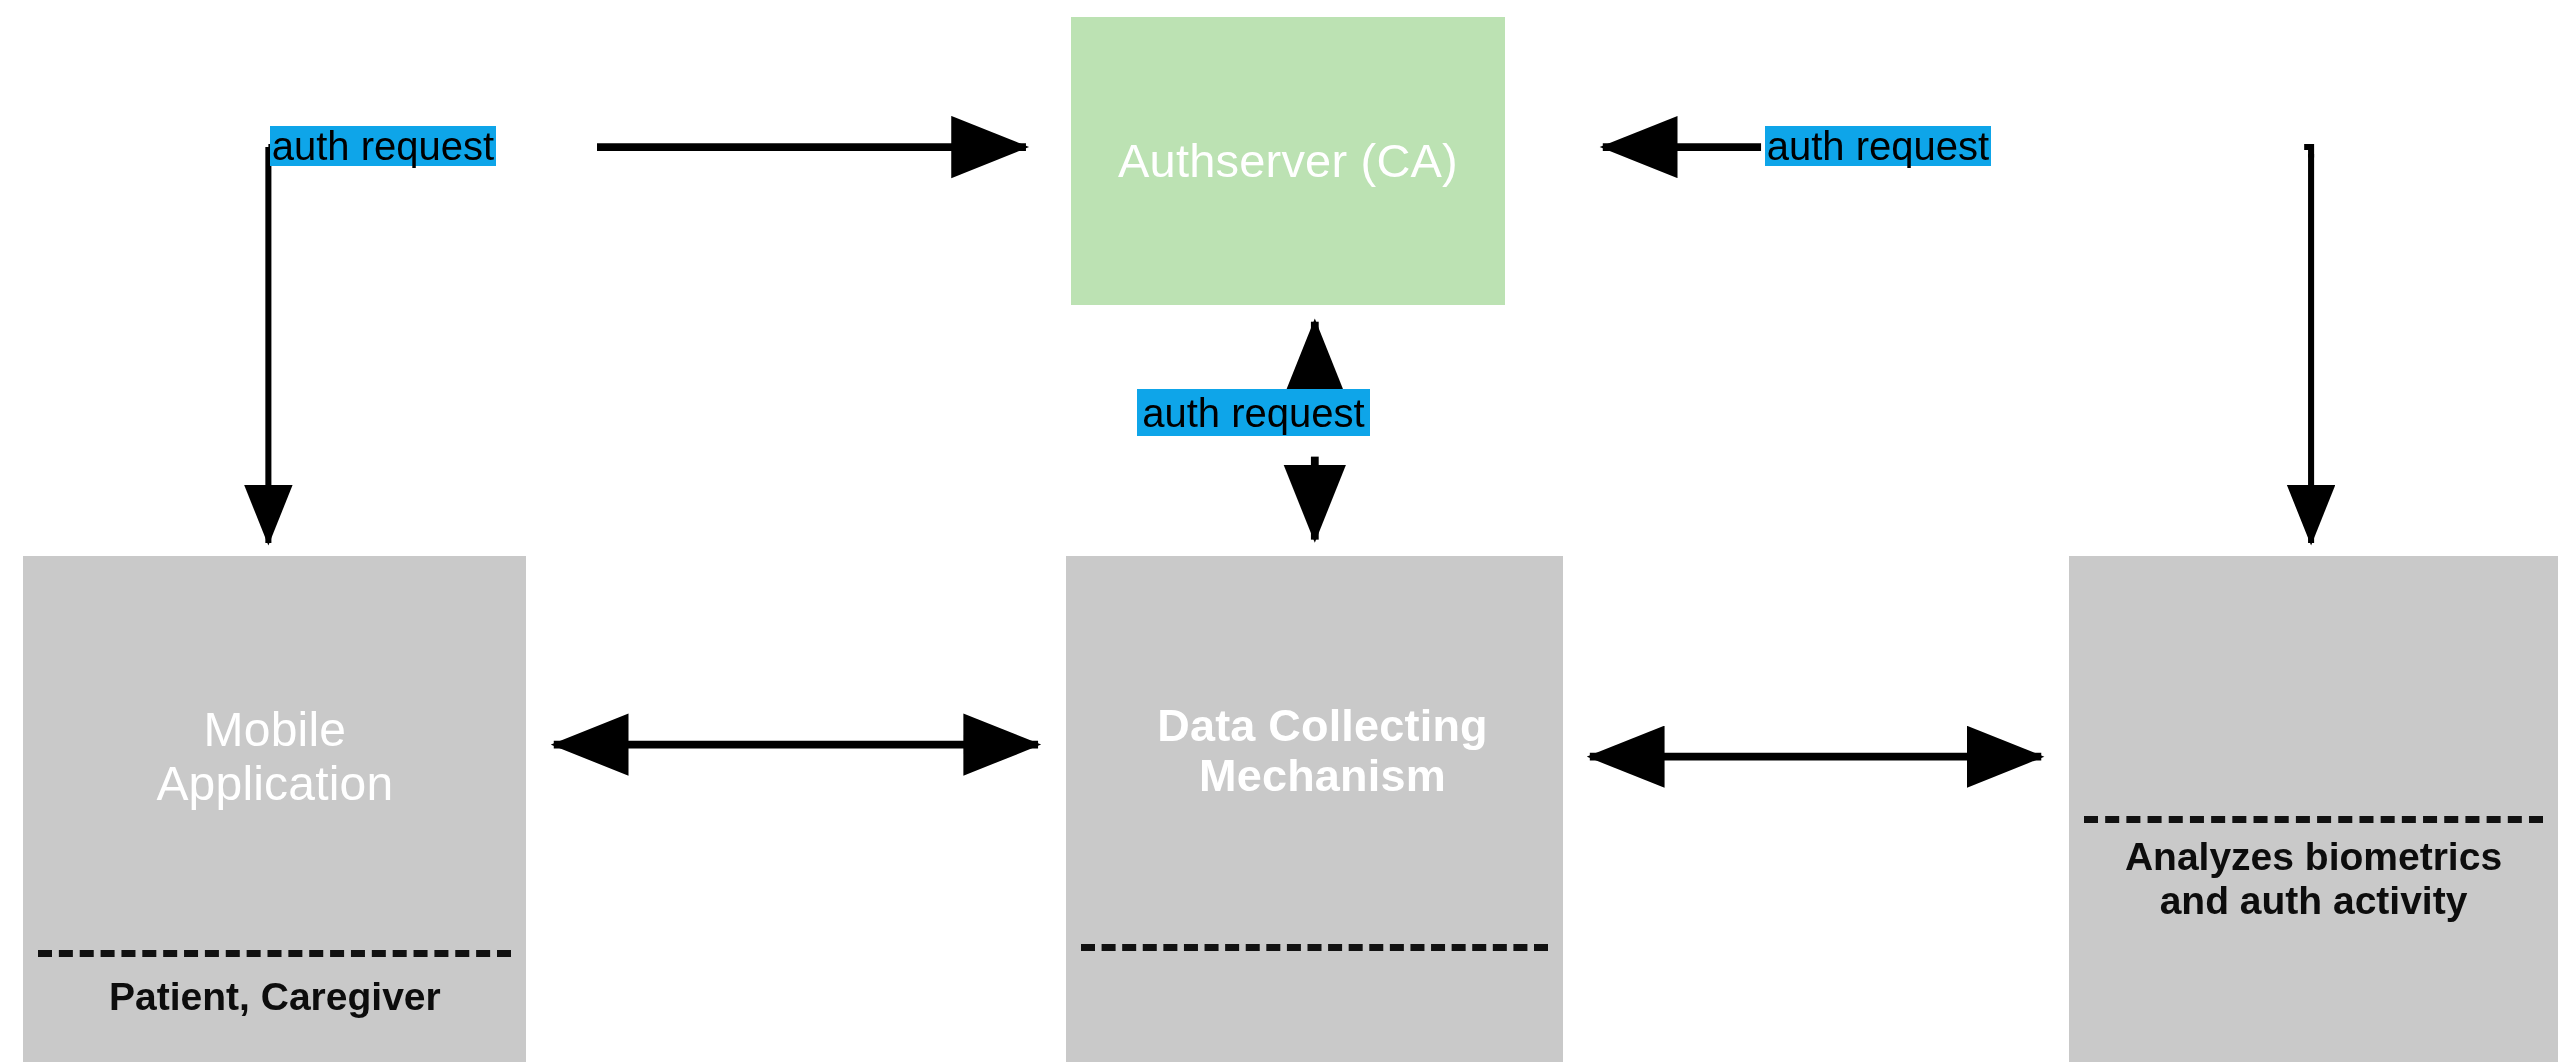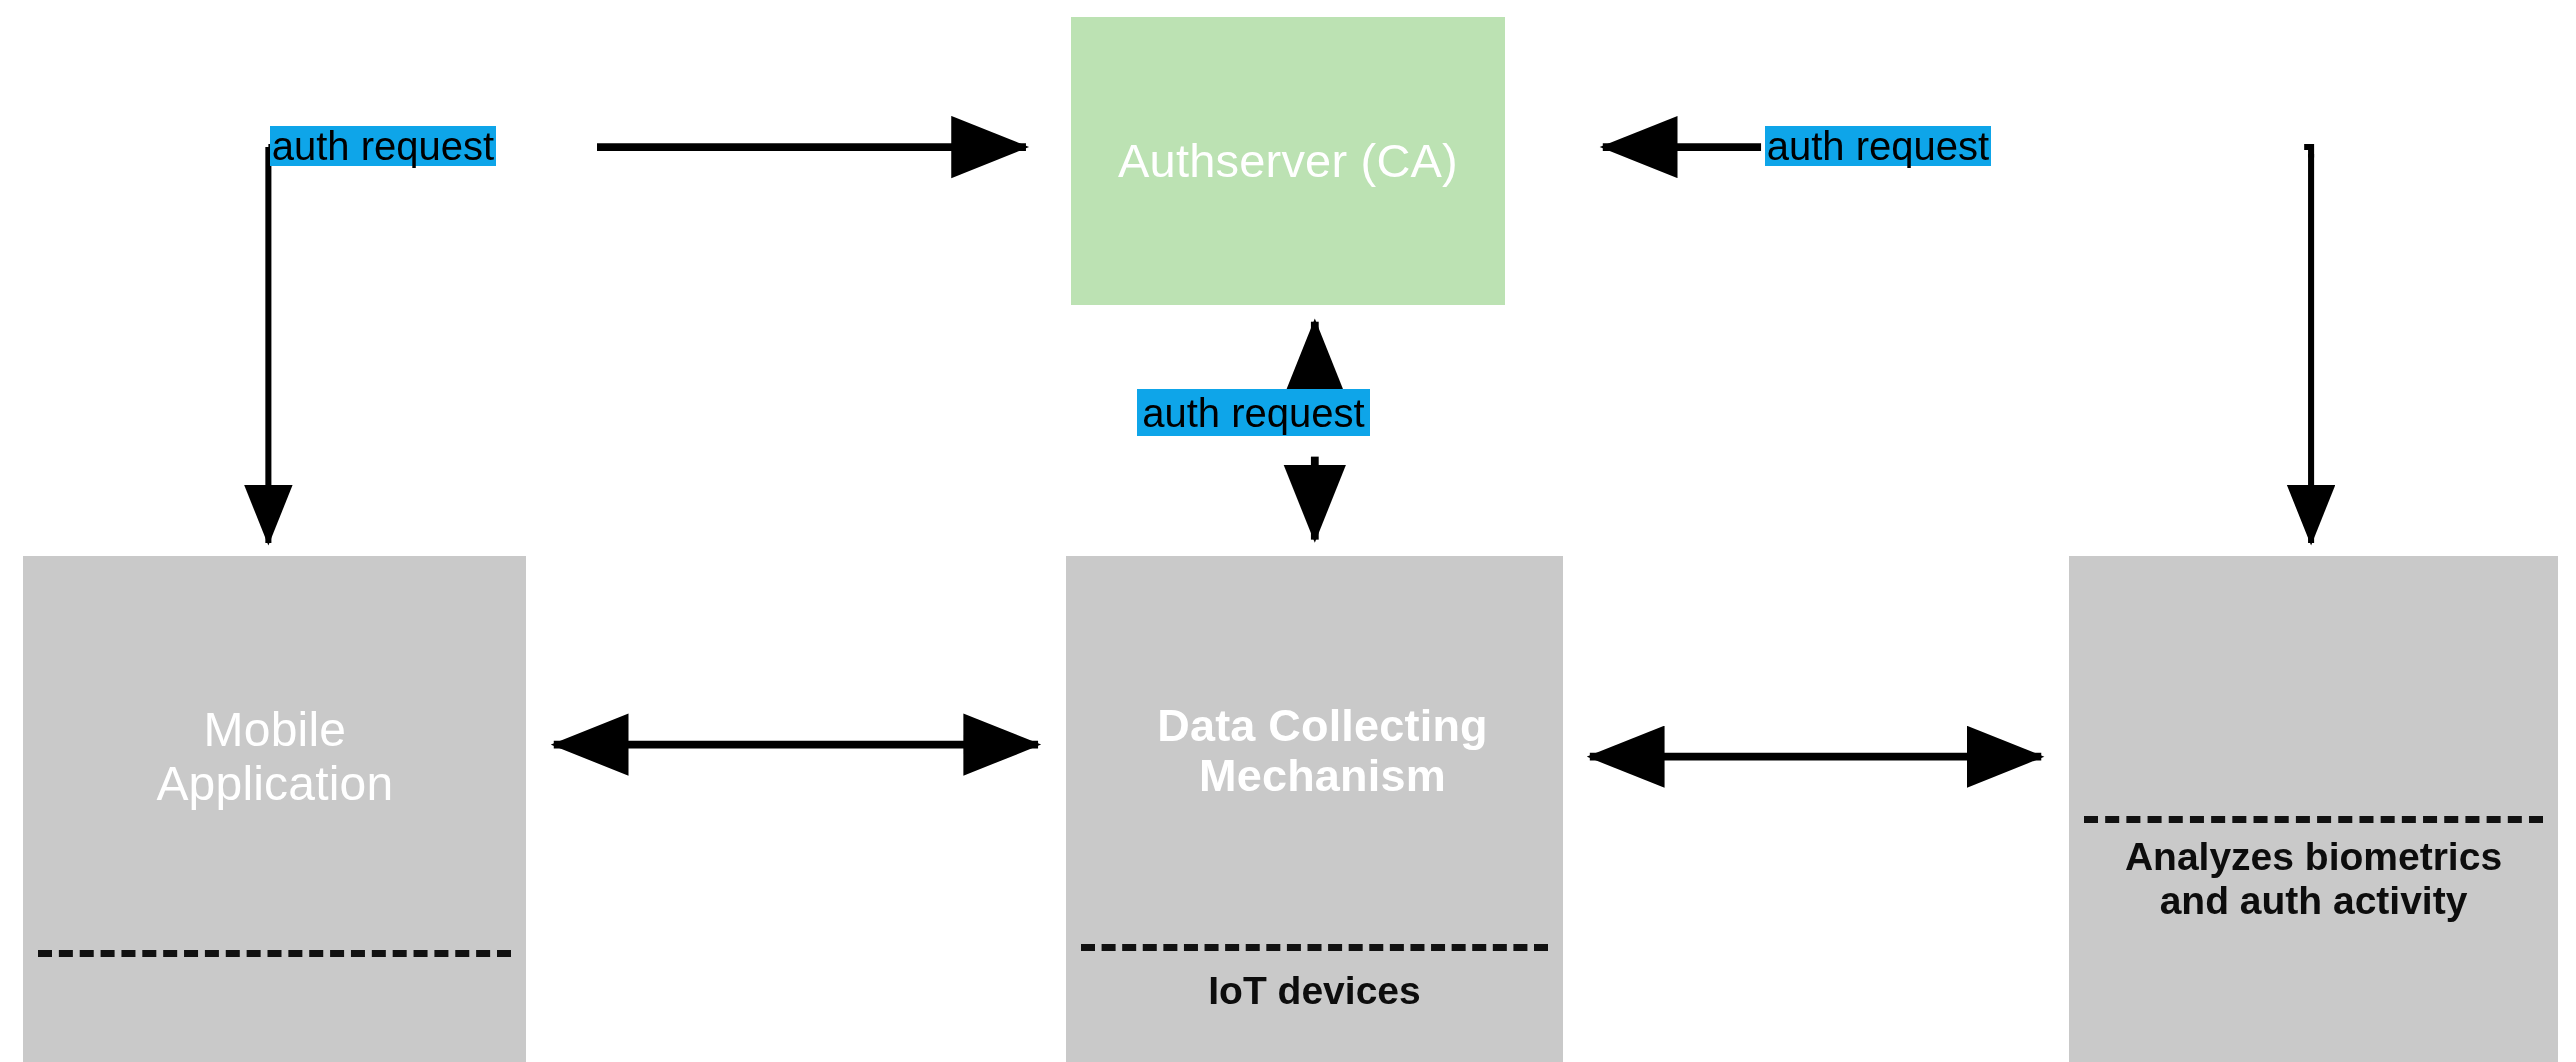--- a/index.html
+++ b/index.html
@@ -220,27 +220,27 @@
   </svg>
 
   <div class="node" id="node-authserver">
     <div class="node-title">Authserver (CA)</div>
   </div>
 
   <div class="node" id="node-mobile">
     <div class="node-title">Mobile
 Application</div>
     <div class="divider"></div>
+    <div class="node-sub">Patient, Caregiver</div>
   </div>
 
   <div class="node" id="node-dcm">
     <div class="node-title bold">Data Collecting
 Mechanism</div>
     <div class="divider"></div>
-    <div class="node-sub">IoT devices</div>
   </div>
 
   <div class="node" id="node-ml">
     <div class="divider"></div>
     <div class="node-sub">Analyzes biometrics
 and auth activity</div>
   </div>
 
   <div class="edge-label" id="label-left-auth">auth request</div>
 

